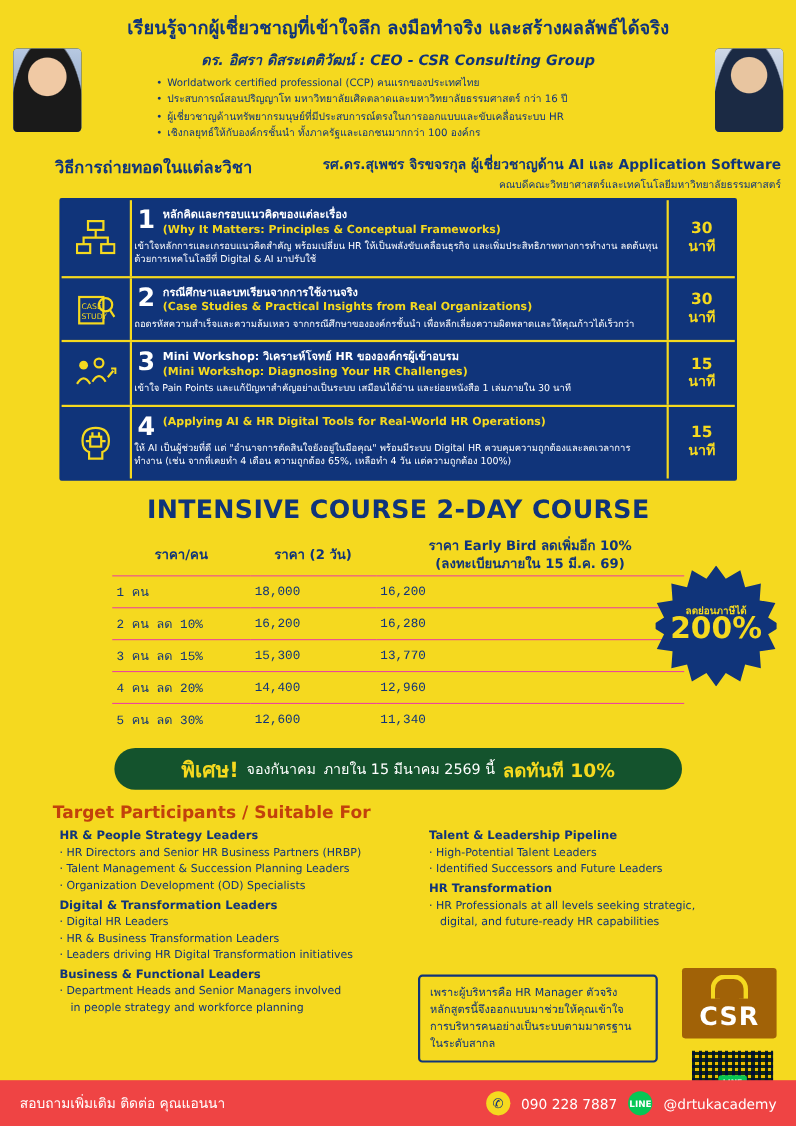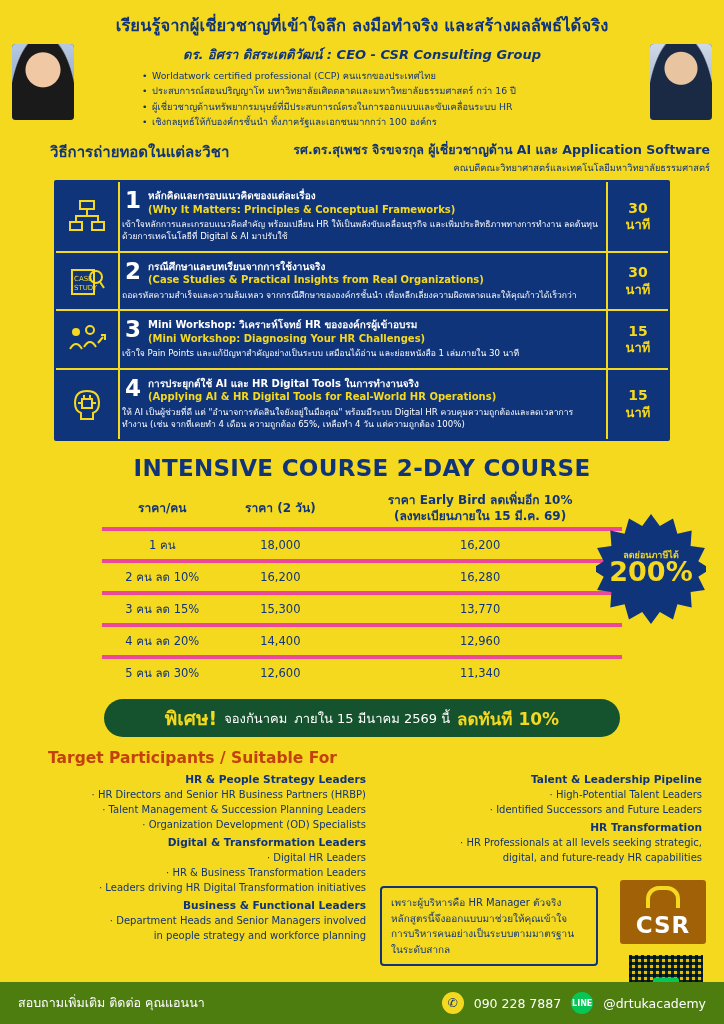--- a/index.html
+++ b/index.html
@@ -144,41 +144,41 @@
     border-collapse:collapse;
     width:520px;
     font-size:11.5px;
     color:#10347a;
   }
   table.pricing th{
     font-weight:bold;padding:3px 4px;text-align:center;font-size:12px;
     line-height:1.35;
   }
   table.pricing td{
-    padding:5px 4px;text-align:center;border-top:4px solid #ec4899;
+    padding:5px 4px;border-top:1px solid #ec4899;font-family:Liberation Mono, monospace;
   }
   table.pricing tr.head th{border:none;}
 
   
   .special{
     margin:12px auto 0 auto;
     width:516px;height:38px;
     background:#14532d;border-radius:19px;
     display:flex;align-items:center;justify-content:center;gap:7px;
     color:#fff;font-size:13px;
   }
   .special .big{font-size:19px;font-weight:bold;color:#f5d91f;}
   .special .big2{font-size:17px;font-weight:bold;color:#f5d91f;}
 
   
   .tp-title{
     font-size:15.5px;font-weight:bold;color:#c2410c;
     margin:12px 0 2px 48px;
   }
-  .cols{display:flex;margin:0 22px 0 48px;gap:18px;text-align:right;}
+  .cols{display:flex;margin:0 22px 0 48px;gap:18px;}
   .col{flex:1;}
   .grp{font-size:10.6px;font-weight:bold;margin:4px 0 2px 6px;}
   .li{font-size:10px;line-height:1.5;margin-left:6px;}
   .li .sub{display:block;margin-left:10px;}
 
   
   .csr-logo{
     position:absolute;right:18px;top:880px;width:86px;height:64px;
     background:#a16207;color:#fff;border-radius:3px;
     display:flex;align-items:flex-end;justify-content:center;
@@ -206,21 +206,21 @@
   .qr .line{
     position:absolute;left:50%;top:50%;transform:translate(-50%,-50%);
     width:26px;height:13px;background:#06c755;border-radius:3px;
     color:#fff;font-size:7px;display:flex;align-items:center;justify-content:center;
     font-weight:bold;
   }
 
   
   .footer{
     position:absolute;left:0;bottom:0;width:724px;height:42px;
-    background:#4d7c0f;color:#fff;
+    background:#ef4444;color:#fff;
     display:flex;align-items:center;gap:10px;padding:0 18px;box-sizing:border-box;
     font-size:12.5px;
   }
   .footer .spacer{flex:1;}
   .circ{
     width:22px;height:22px;border-radius:50%;background:#f5d91f;color:#10347a;
     display:flex;align-items:center;justify-content:center;font-size:12px;font-weight:bold;
   }
   .circ.line{background:#06c755;color:#fff;font-size:8px;}
 </style>
@@ -327,21 +327,20 @@
     <div class="crow">
       <div class="cicon">
         <svg width="36" height="34" viewBox="0 0 36 34" aria-hidden="true">
           <path d="M6 16 q0 -12 12 -12 q12 0 12 12 q0 8 -6 10 v6 h-12 v-6 q-6 -2 -6 -10z" fill="none" stroke="#f5d91f" stroke-width="2"></path>
           <rect x="13" y="12" width="10" height="9" fill="none" stroke="#f5d91f" stroke-width="2"></rect>
           <path d="M15 12 V8 M21 12 V8 M13 16 H9 M23 16 H27" stroke="#f5d91f" stroke-width="2"></path>
         </svg>
       </div>
       <div class="cbody">
         <div class="cnum">4</div>
-        <div class="cth">การประยุกต์ใช้ AI และ HR Digital Tools ในการทำงานจริง</div>
         <div class="cen">(Applying AI &amp; HR Digital Tools for Real-World HR Operations)</div>
         <div class="cdesc">ให้ AI เป็นผู้ช่วยที่ดี แต่ "อำนาจการตัดสินใจยังอยู่ในมือคุณ" พร้อมมีระบบ Digital HR ควบคุมความถูกต้องและลดเวลาการทำงาน (เช่น จากที่เคยทำ 4 เดือน ความถูกต้อง 65%, เหลือทำ 4 วัน แต่ความถูกต้อง 100%)</div>
       </div>
       <div class="ctime">
         <span>15</span>
         <span class="u">นาที</span>
       </div>
     </div>
   </div>
 

